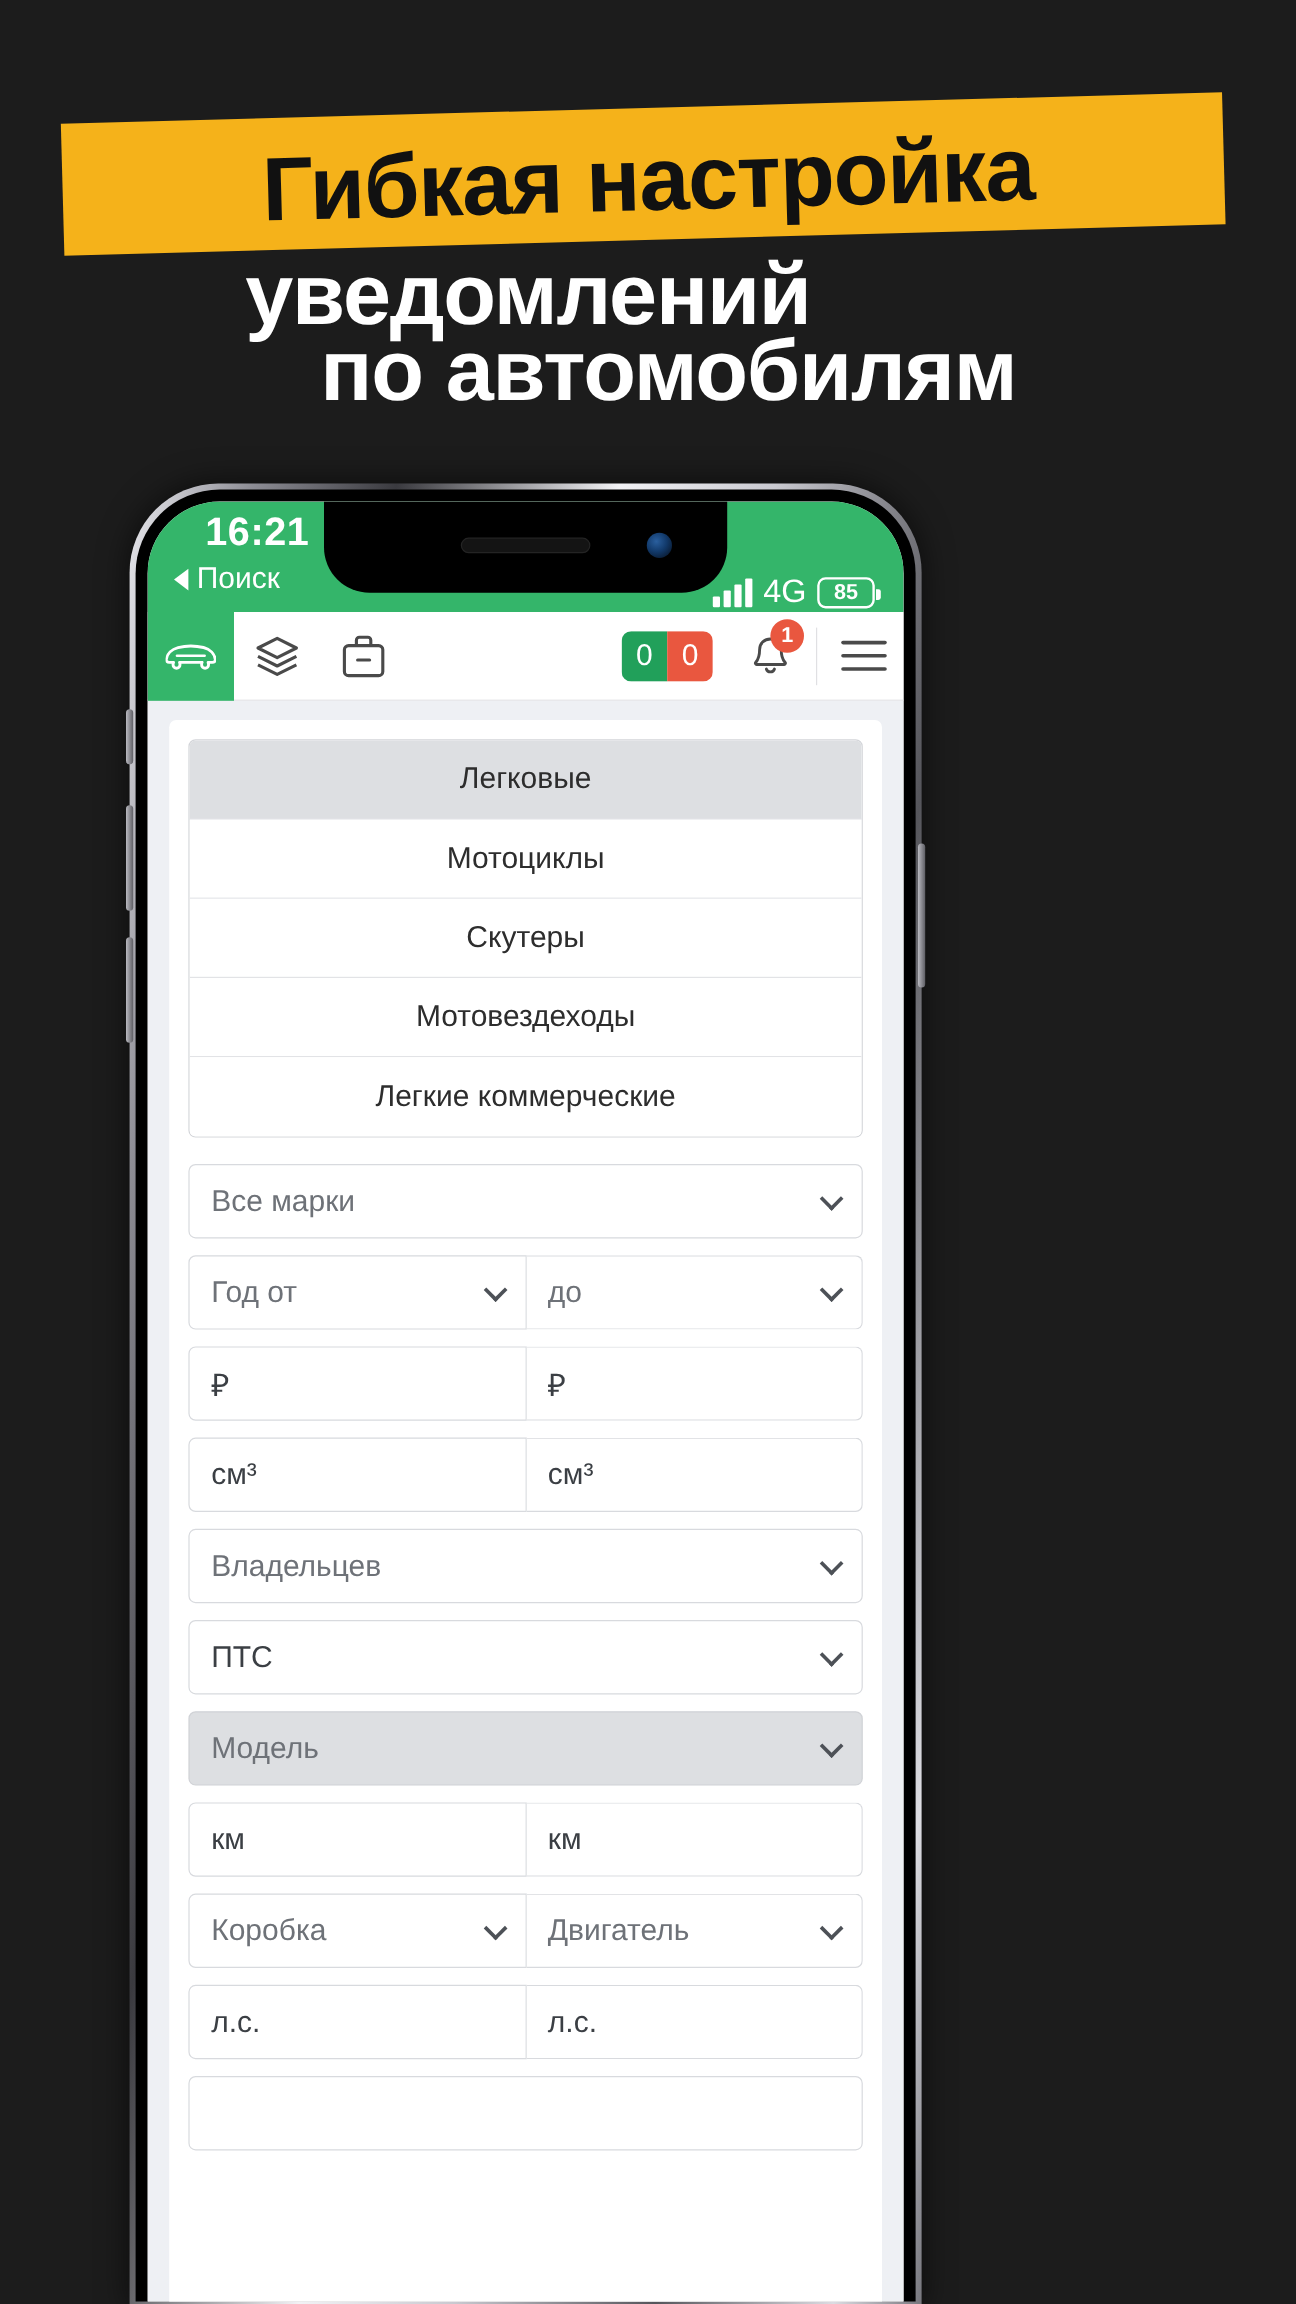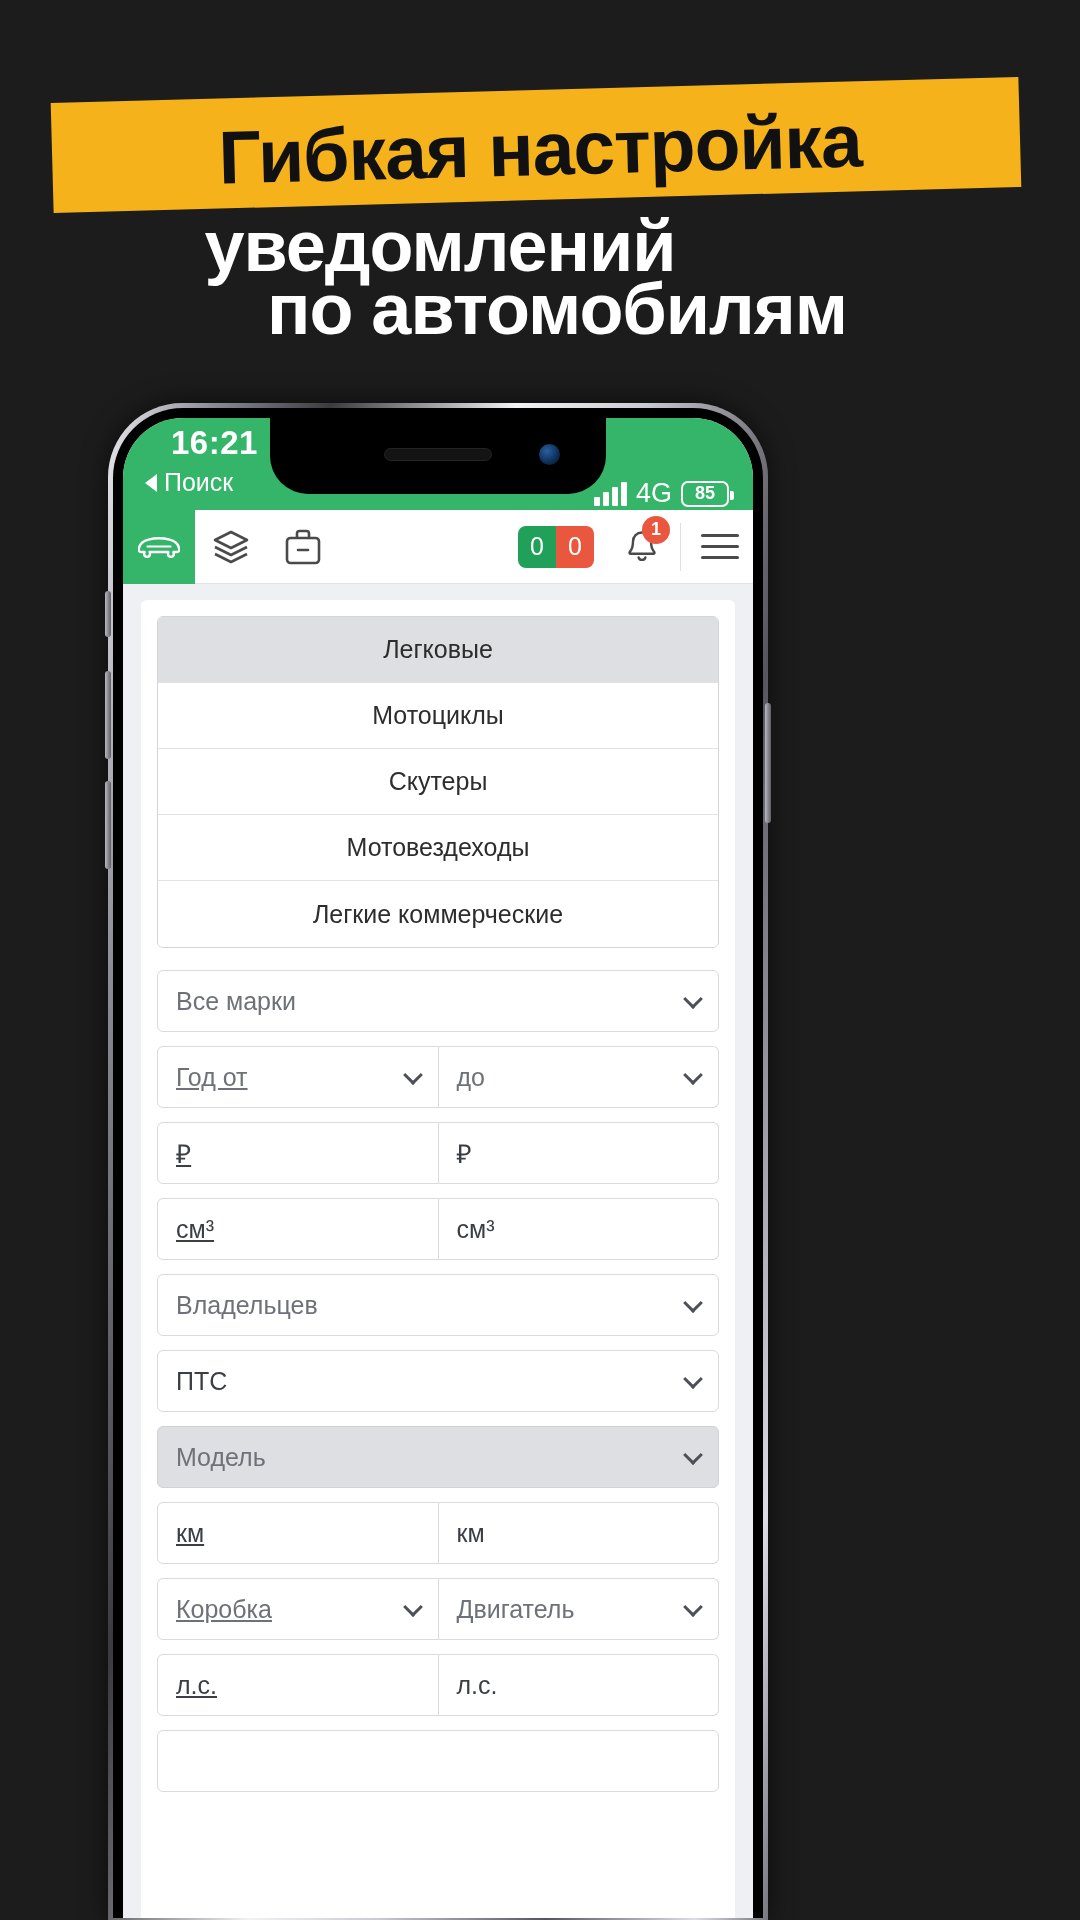--- a/index.html
+++ b/index.html
@@ -182,21 +182,21 @@
 
   .row { display: flex; gap: 0; margin-bottom: 14px; }
   .field {
     position: relative; flex: 1;
     height: 62px; border: 1px solid #d8dade; background: #fff;
     border-radius: 6px; display: flex; align-items: center;
     padding: 0 48px 0 18px;
     font-size: 25px; color: #6e7278;
   }
   .field.disabled { background: #dddfe2; border-color: #d0d2d6; }
-  .field.left { border-top-right-radius: 0; border-bottom-right-radius: 0; text-decoration: underline; }
+  .field.left { border-top-right-radius: 0; border-bottom-right-radius: 0; }
   .field.right { border-top-left-radius: 0; border-bottom-left-radius: 0; border-left: none; }
   .field .chev {
     position: absolute; right: 18px; top: 50%;
     width: 14px; height: 14px; margin-top: -9px;
     border-right: 3px solid #4d5157; border-bottom: 3px solid #4d5157;
     transform: rotate(45deg);
   }
   .field.dark-text { color: #3b3f44; }
   .rub { font-family: "Liberation Serif", serif; color: #3b3f44; font-size: 26px; }
 </style>

